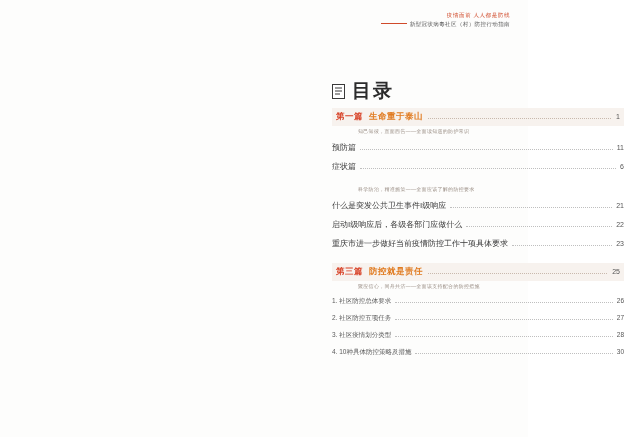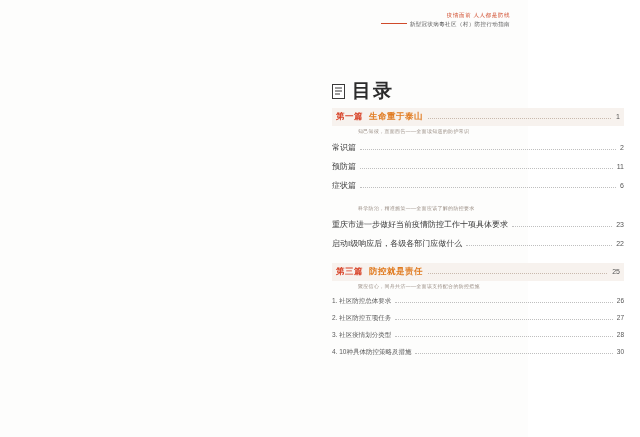--- a/index.html
+++ b/index.html
@@ -190,49 +190,49 @@
     <div class="part">
       <div class="part-head">
         <span class="p-no">第一篇</span>
         <span class="p-name">生命重于泰山</span>
         <span class="dots"></span>
         <span class="p-page">1</span>
       </div>
       <div class="part-sub">知己知彼，直面西告——全面读知道的防护常识</div>
       <div class="group">
         <div class="entry">
-          <span class="e-label">常识篇</span>
-          <span class="dots"></span>
-          <span class="e-page">2</span>
-        </div>
-        <div class="entry">
           <span class="e-label">预防篇</span>
           <span class="dots"></span>
           <span class="e-page">11</span>
         </div>
         <div class="entry">
           <span class="e-label">症状篇</span>
           <span class="dots"></span>
           <span class="e-page">6</span>
         </div>
       </div>
     </div>
 
     <div class="part" style="margin-top:14px">
       <div class="part-sub">科学防治，精准施策——全面应该了解的防控要求</div>
       <div class="group">
         <div class="entry">
+          <span class="e-label">什么是突发公共卫生事件I级响应</span>
+          <span class="dots"></span>
+          <span class="e-page">21</span>
+        </div>
+        <div class="entry">
+          <span class="e-label">启动I级响应后，各级各部门应做什么</span>
+          <span class="dots"></span>
+          <span class="e-page">22</span>
+        </div>
+        <div class="entry">
           <span class="e-label">重庆市进一步做好当前疫情防控工作十项具体要求</span>
           <span class="dots"></span>
           <span class="e-page">23</span>
-        </div>
-        <div class="entry">
-          <span class="e-label">启动I级响应后，各级各部门应做什么</span>
-          <span class="dots"></span>
-          <span class="e-page">22</span>
         </div>
       </div>
     </div>
 
     <div class="part" style="margin-top:14px">
       <div class="part-head">
         <span class="p-no">第三篇</span>
         <span class="p-name">防控就是责任</span>
         <span class="dots"></span>
         <span class="p-page">25</span>

